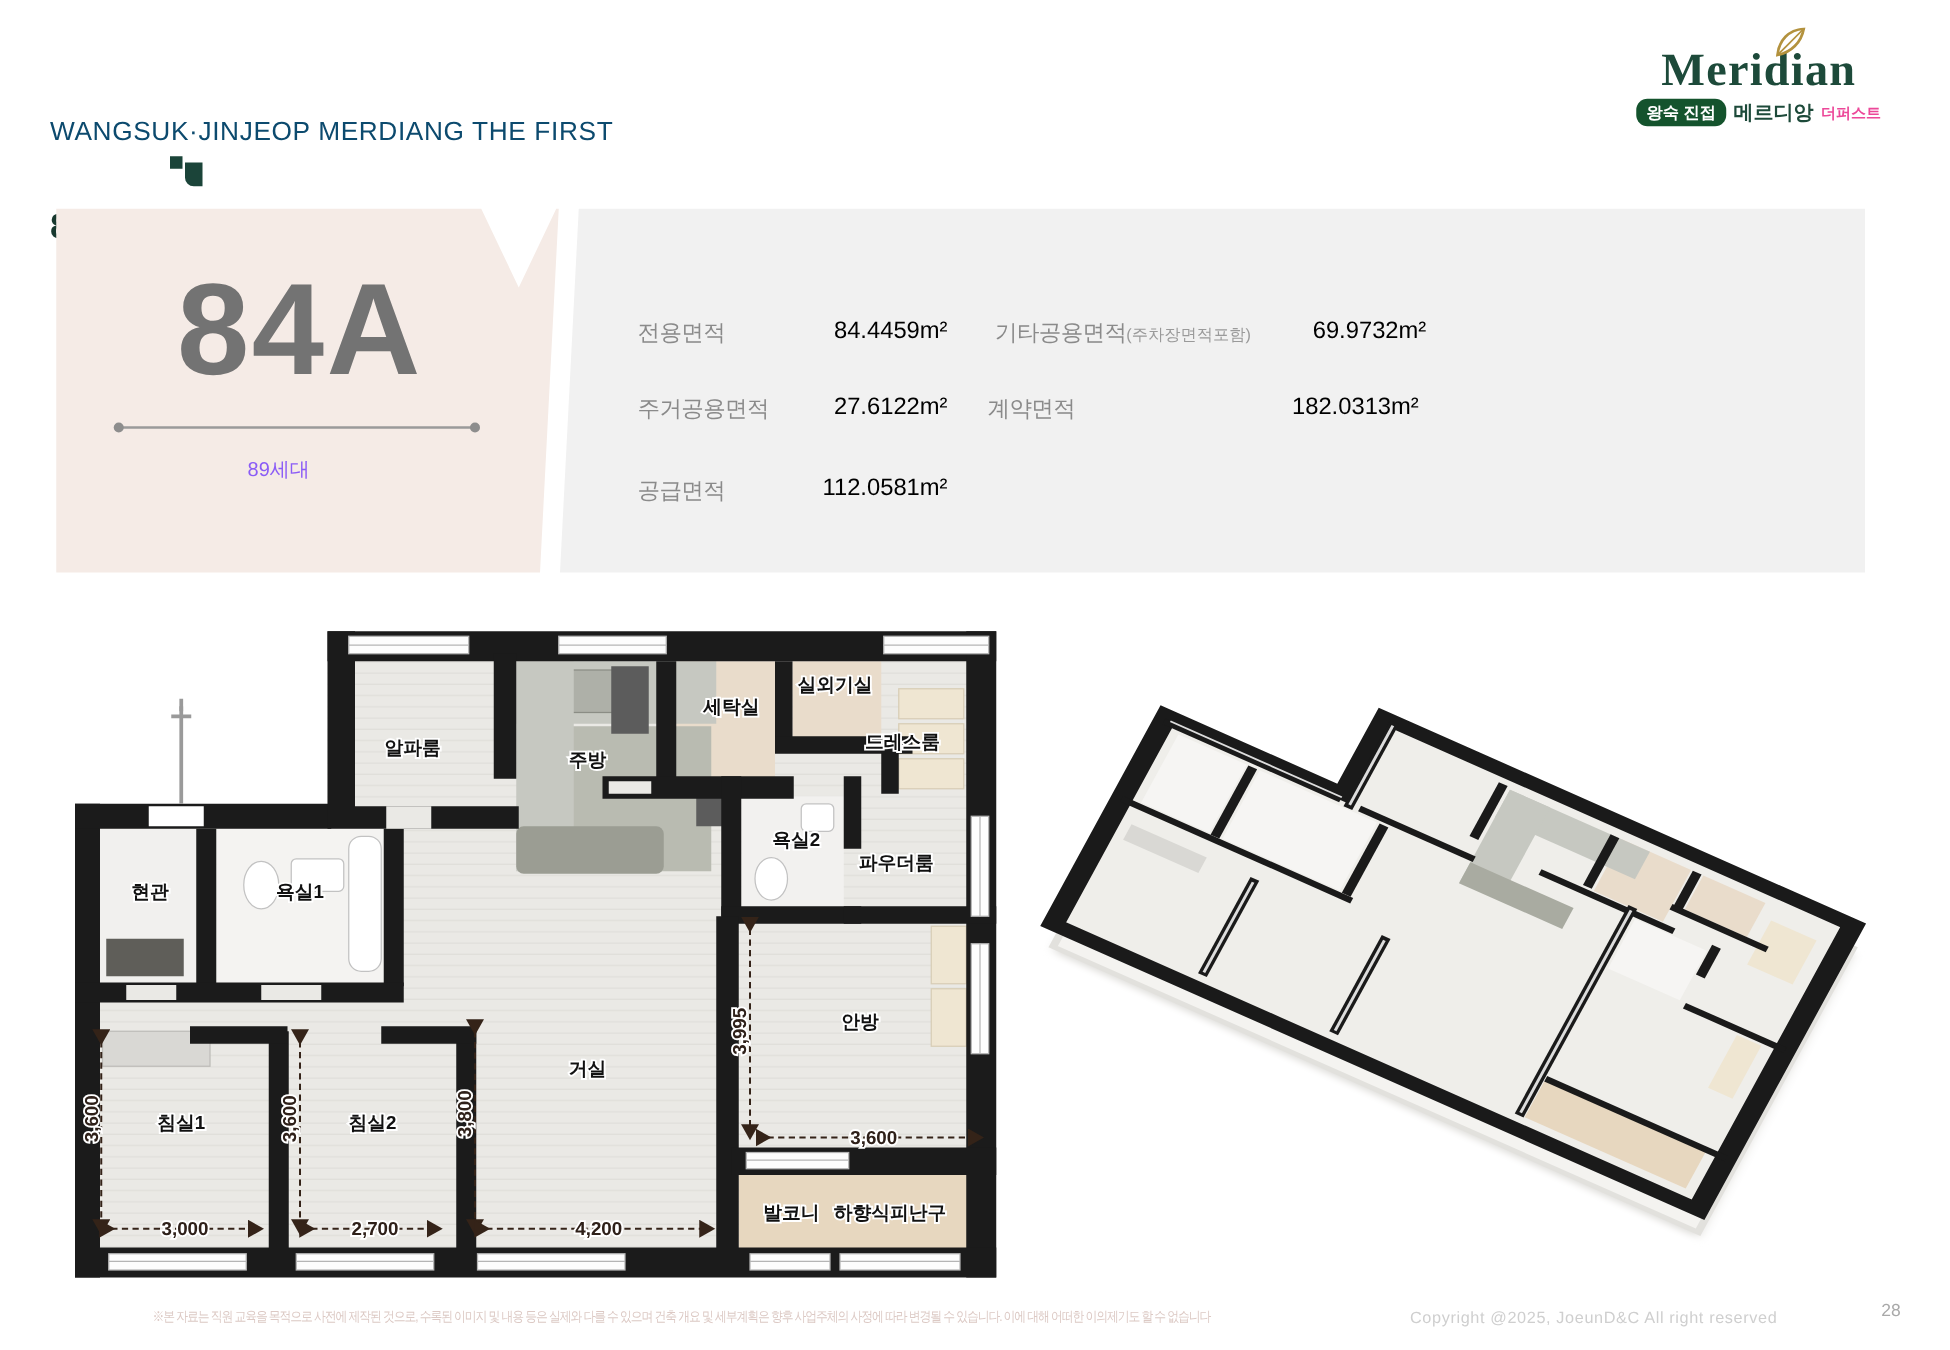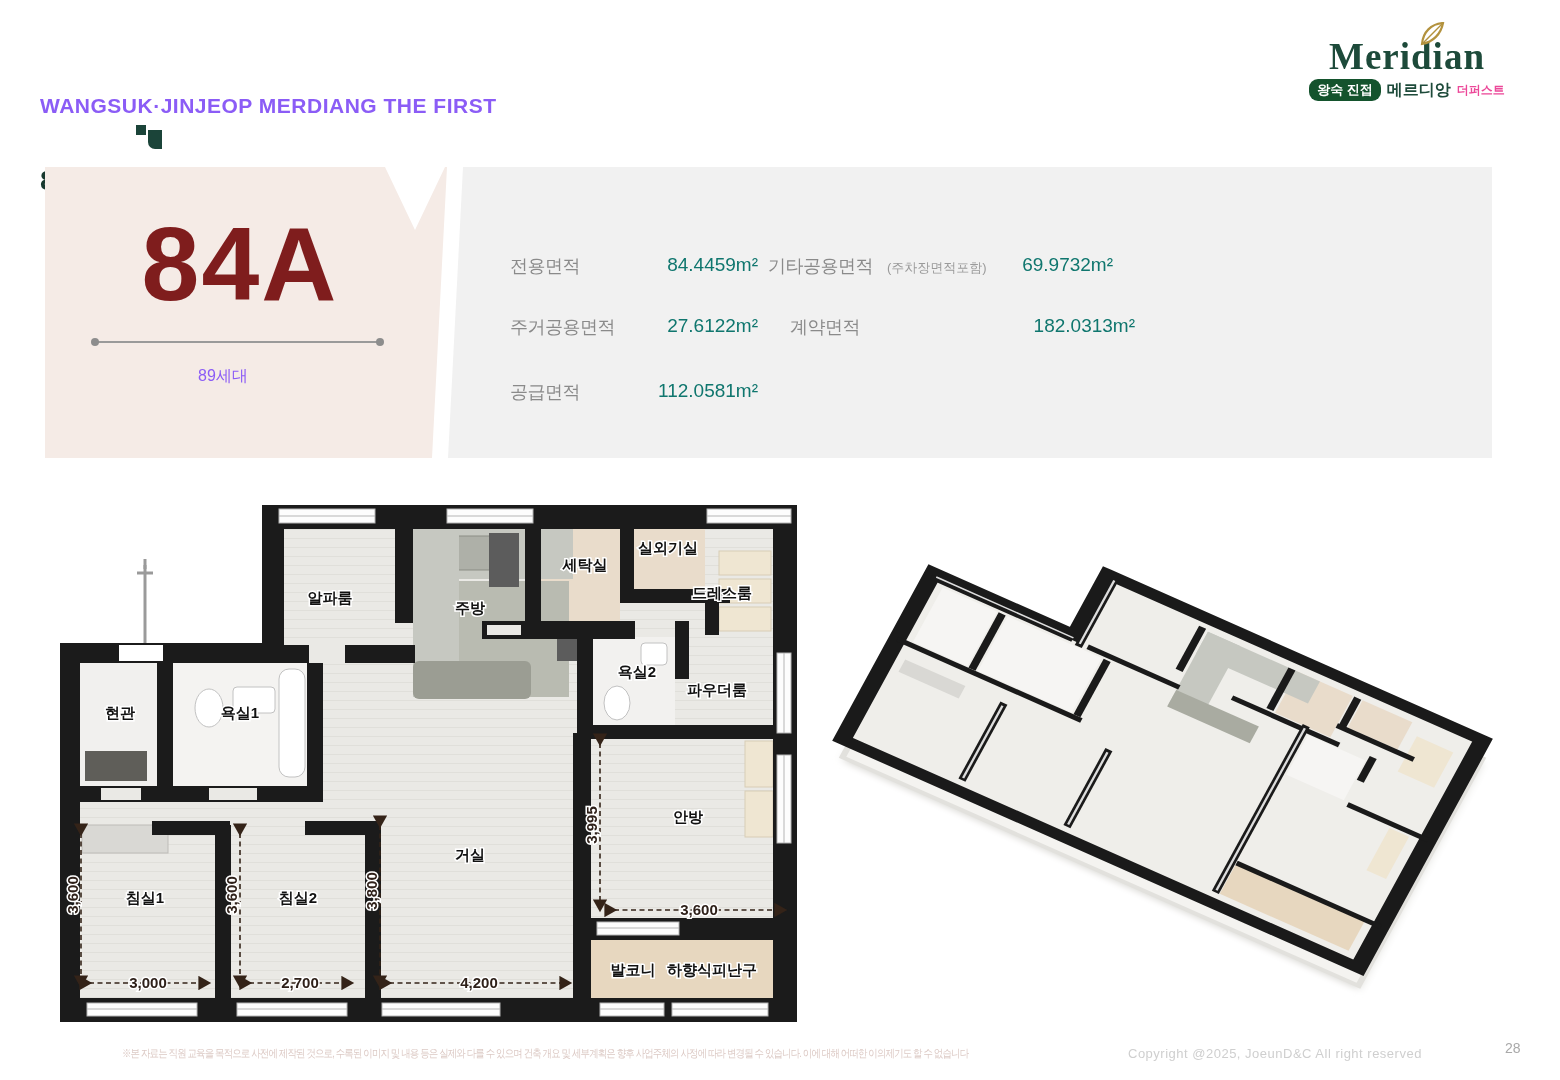--- a/index.html
+++ b/index.html
@@ -1,45 +1,45 @@
 <!DOCTYPE html>
 <html><head>
 <meta charset="utf-8">
 <style>
   html,body{margin:0;padding:0;background:#ffffff;}
   body{font-family:"Liberation Sans", sans-serif;}
   #page{position:relative;width:1560px;height:1080px;background:#ffffff;overflow:hidden;}
   .abs{position:absolute;}
 
   
-  .project-title{left:40px;top:94px;font-size:21px;letter-spacing:.5px;color:#8b5cf6;font-weight:700;}
+  .project-title{left:40px;top:94px;font-size:21px;letter-spacing:.5px;color:#0c4a6e;font-weight:400;}
   .unit-title-row{left:40px;top:124px;display:flex;align-items:center;gap:10px;flex-direction:column;}
   .unit-title{font-size:28px;font-weight:700;color:#17382e;letter-spacing:-0.5px;}
 
   
   .logo{left:1292px;top:14px;width:230px;text-align:center;}
   .logo-word{font-family:"Liberation Serif", serif;font-size:37px;font-weight:700;color:#1d4a3a;letter-spacing:1px;line-height:1;position:relative;display:inline-block;margin-top:24px;}
   .logo-leaf{position:absolute;left:58%;top:-16px;}
   .logo-sub{margin-top:4px;display:flex;align-items:center;justify-content:center;gap:6px;}
   .logo-badge{background:#14532d;color:#ffffff;font-size:13px;font-weight:700;padding:2px 8px;border-radius:9px;white-space:nowrap;}
   .logo-kr1{color:#1d4a3a;font-size:16px;font-weight:700;}
   .logo-kr2{color:#ec4899;font-size:12px;font-weight:700;}
 
   
   .band-svg{left:0;top:0;}
-  .big-type{left:45px;top:212px;width:390px;text-align:center;font-size:104px;font-weight:800;color:#7f1d1d;letter-spacing:2px;line-height:1;}
+  .big-type{left:45px;top:212px;width:390px;text-align:center;font-size:104px;font-weight:800;color:#737373;letter-spacing:2px;line-height:1;}
   .type-rule{left:95px;top:341px;width:285px;height:2px;background:#9a9a9a;}
   .type-rule::before,.type-rule::after{content:"";position:absolute;top:-3px;width:8px;height:8px;border-radius:50%;background:#8d8d8d;}
   .type-rule::before{left:-4px;} .type-rule::after{right:-4px;}
   .households{left:45px;top:366px;width:356px;text-align:center;font-size:16px;color:#8b5cf6;}
 
   .area-row{position:absolute;height:26px;display:flex;align-items:baseline;margin-top:10px;}
   .area-label{font-size:18px;color:#8a8a8a;letter-spacing:-0.5px;}
   .area-sublabel{font-size:13px;color:#9a9a9a;}
-  .area-value{font-size:19px;color:#0f766e;position:absolute;right:0;white-space:nowrap;}
+  .area-value{font-size:19px;color:#000000;position:absolute;right:0;white-space:nowrap;}
 
   
   .plan-label{font-size:15px;font-weight:700;fill:#111111;stroke:#ffffff;stroke-width:3px;paint-order:stroke;text-anchor:middle;}
   .dim-label{font-size:15px;font-weight:700;fill:#2e2019;stroke:#ffffff;stroke-width:3px;paint-order:stroke;text-anchor:middle;}
   .dim-line{stroke:#342318;stroke-width:1.6;stroke-dasharray:5 3.5;fill:none;}
 
   
   .disclaimer{left:122px;top:1046px;font-size:11px;color:#dcc9c4;letter-spacing:-1px;white-space:nowrap;transform:scaleX(.86);transform-origin:left center;}
   .copyright{left:1128px;top:1046px;font-size:13px;color:#cfcfcf;letter-spacing:.5px;}
   .pageno{left:1505px;top:1040px;font-size:14px;color:#a9a9a9;}
@@ -86,21 +86,21 @@
     <span class="area-value">84.4459m²</span>
   </div>
   <div class="abs area-row" style="left:510px;top:305px;width:248px;">
     <span class="area-label">주거공용면적</span>
     <span class="area-value">27.6122m²</span>
   </div>
   <div class="abs area-row" style="left:510px;top:370px;width:248px;">
     <span class="area-label">공급면적</span>
     <span class="area-value">112.0581m²</span>
   </div>
-  <div class="abs area-row" style="left:768px;top:244px;width:345px;gap:14px;">
+  <div class="abs area-row" style="left:796px;top:244px;width:345px;">
     <span class="area-label">기타공용면적</span>
       <span class="area-sublabel">(주차장면적포함)</span>
     <span class="area-value">69.9732m²</span>
   </div>
   <div class="abs area-row" style="left:790px;top:305px;width:345px;">
     <span class="area-label">계약면적</span>
     <span class="area-value">182.0313m²</span>
   </div>
 
   <svg class="abs" style="left:57px;top:503px;" width="745" height="522" viewBox="0 0 745 522">

